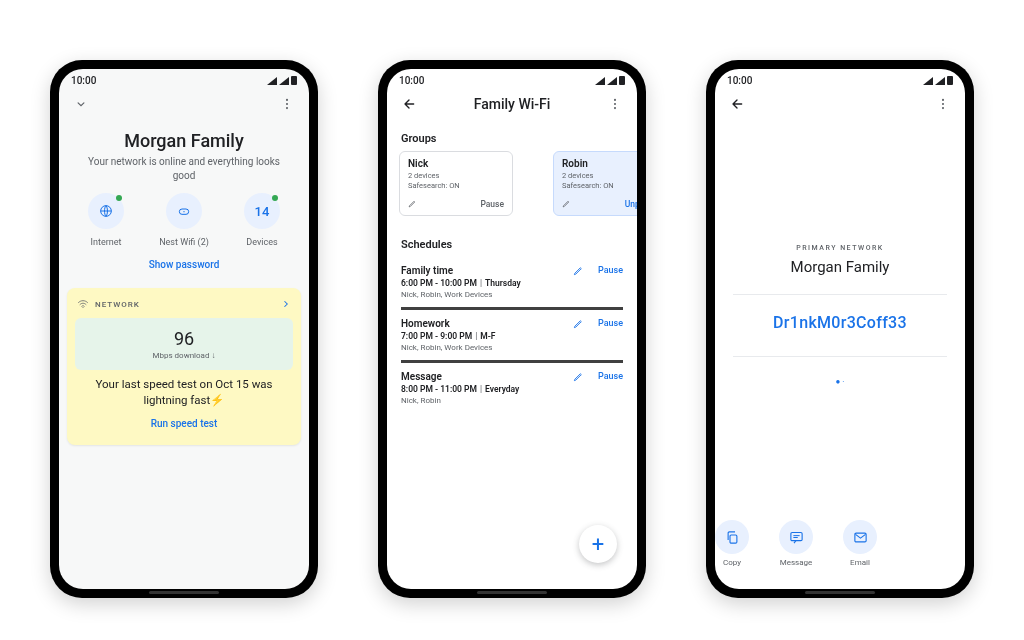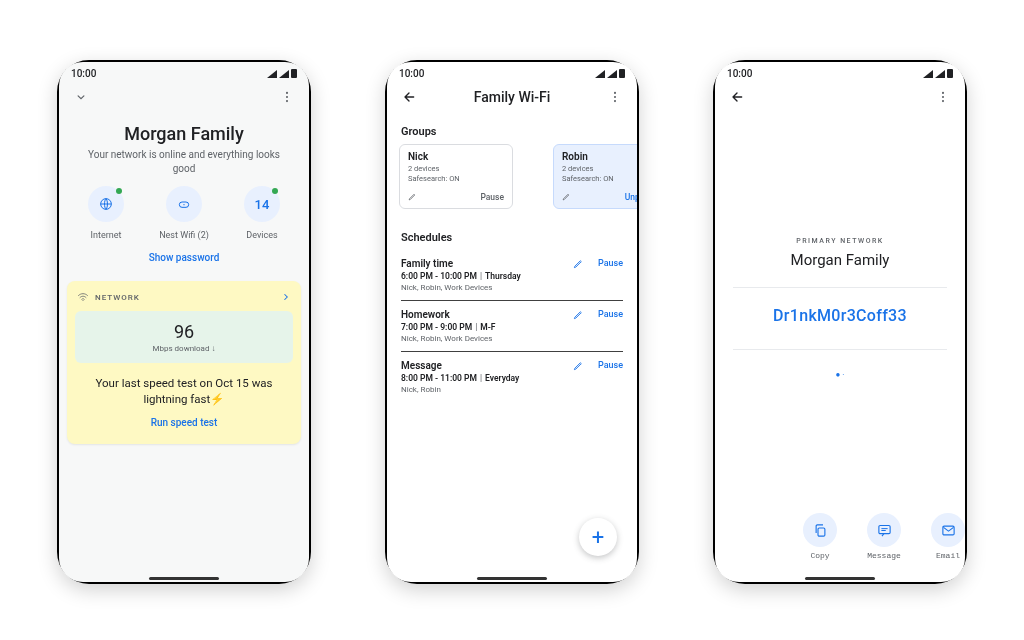--- a/index.html
+++ b/index.html
@@ -1,17 +1,17 @@
 <!DOCTYPE html>
 <html><head>
 <meta charset="utf-8">
 <style>
 html,body{margin:0;padding:0;width:1024px;height:640px;background:#fff;font-family:-apple-system,BlinkMacSystemFont,"Segoe UI",Roboto,Arial,sans-serif;color:#202124;}
 .stage{display:flex;justify-content:space-around;align-items:flex-start;padding:60px 20px 0;}
-.phone{width:250px;height:520px;background:#000;border-radius:32px;padding:2px;box-shadow:0 6px 20px rgba(0,0,0,.18);position:relative;}
+.phone{width:250px;height:520px;background:#000;border-radius:32px;padding:9px;box-shadow:0 6px 20px rgba(0,0,0,.18);position:relative;}
 .phone::after{content:"";position:absolute;bottom:4px;left:50%;transform:translateX(-50%);width:70px;height:3px;background:#333;border-radius:3px;}
 .screen{width:100%;height:100%;background:#fff;border-radius:24px;overflow:hidden;display:flex;flex-direction:column;}
 .screen.gray{background:#f7f8f8;}
 .statusbar{display:flex;justify-content:space-between;align-items:center;padding:6px 12px 2px;font-size:10px;font-weight:500;}
 .statusbar .sig{display:flex;align-items:center;gap:2px;}
 .appbar{display:flex;justify-content:space-between;align-items:center;padding:4px 10px 8px;}
 .iconbtn{width:24px;height:24px;display:flex;align-items:center;justify-content:center;color:#5f6368;}
 .appbar .title{font-size:14px;font-weight:500;}
 .content{flex:1;overflow:hidden;}
 
@@ -25,52 +25,52 @@
 .link{color:#1a73e8;font-size:10px;font-weight:500;text-align:center;padding:8px 0;}
 .card{background:#fef9c3;border-radius:8px;margin:10px 8px;padding:8px;box-shadow:0 1px 2px rgba(60,64,67,.1);}
 .net-hdr{display:flex;justify-content:space-between;align-items:center;padding:2px 2px 8px;}
 .net-hdr .l{display:flex;align-items:center;gap:6px;font-size:8px;letter-spacing:1px;color:#5f6368;font-weight:500;}
 .speedrow{display:flex;gap:6px;}
 .speedbox{flex:1;border-radius:6px;padding:10px 6px;text-align:center;}
 .speedbox.g{background:#e6f4ea;}
 .speedbox.p{background:#f3e8fd;}
 .speedbox .num{font-size:18px;font-weight:400;}
 .speedbox .lbl{font-size:8px;color:#5f6368;margin-top:2px;}
-.speedmsg{font-size:11.5px;text-align:center;margin:12px 10px 2px;line-height:1.4;}
+.speedmsg{font-size:11.5px;text-align:center;margin:6px 10px 2px;line-height:1.4;}
 
 .sect-hdr{font-size:11px;font-weight:600;padding:8px 14px 6px;}
 .grouprow{display:flex;gap:8px;padding:0 12px;overflow:hidden;}
 .groupcard{min-width:96px;flex:0 0 96px;border:1px solid #dadce0;border-radius:6px;padding:6px 8px;background:#fff;display:flex;flex-direction:column;}
 .groupcard.sel{background:#e8f0fe;border-color:#c6dafc;margin-left:32px;}
 .groupcard .nm{font-size:10px;font-weight:600;}
 .groupcard .meta{font-size:7.5px;color:#5f6368;line-height:1.3;margin-top:2px;}
 .groupcard .row2{display:flex;justify-content:space-between;align-items:center;margin-top:8px;font-size:8.5px;}
 .groupcard .edit{color:#5f6368;}
 .groupcard .pause{color:#5f6368;font-weight:500;}
 .groupcard.sel .pause{color:#1a73e8;}
 .sched{padding:0 14px;}
-.sched-item{border-top:1px solid #404040;padding:8px 0;display:flex;align-items:flex-start;gap:6px;}
+.sched-item{border-top:3px solid #404040;padding:8px 0;display:flex;align-items:flex-start;gap:6px;}
 .sched-item:first-child{border-top:none;}
 .sched-item .txt{flex:1;}
 .sched-item .nm{font-size:10px;font-weight:600;}
 .sched-item .tm{font-size:8.5px;font-weight:600;color:#202124;margin-top:2px;}
 .sched-item .tm .sep{color:#5f6368;font-weight:400;margin:0 3px;}
 .sched-item .who{font-size:8px;color:#5f6368;margin-top:2px;}
 .sched-item .act{display:flex;align-items:center;gap:14px;}
 .sched-item .ed{color:#1a73e8;}
 .sched-item .ps{color:#1a73e8;font-size:9px;font-weight:500;}
 .fab{position:absolute;right:20px;bottom:26px;width:38px;height:38px;border-radius:50%;background:#fff;box-shadow:0 2px 6px rgba(60,64,67,.3);display:flex;align-items:center;justify-content:center;color:#1a73e8;font-size:22px;}
 
 .p3mid{flex:1;display:flex;flex-direction:column;align-items:center;justify-content:center;padding:0 18px;}
 .eyebrow{font-size:7px;letter-spacing:1.5px;color:#5f6368;font-weight:500;}
 .netname{font-size:15px;font-weight:400;margin:6px 0 18px;}
 .divider{width:100%;height:1px;background:#e8eaed;}
 .pwd{color:#1a73e8;font-size:16px;font-weight:500;letter-spacing:0.3px;margin:18px 0 24px;}
 .pager{font-size:8px;color:#1a73e8;}
-.p3bot{display:flex;justify-content:flex-end;gap:30px;padding:14px 0 22px;font-family:Liberation Mono, monospace;}
+.p3bot{display:flex;justify-content:flex-start;gap:30px;padding:14px 0 22px;}
 .sharecell{display:flex;flex-direction:column;align-items:center;gap:4px;}
 .sharecell .circ{width:34px;height:34px;border-radius:50%;background:#e8f0fe;display:flex;align-items:center;justify-content:center;color:#1a73e8;}
 .sharecell .lbl{font-size:8px;color:#5f6368;}
 svg{display:block;}
 </style>
 </head>
 <body>
 
 <div class="stage">
 

